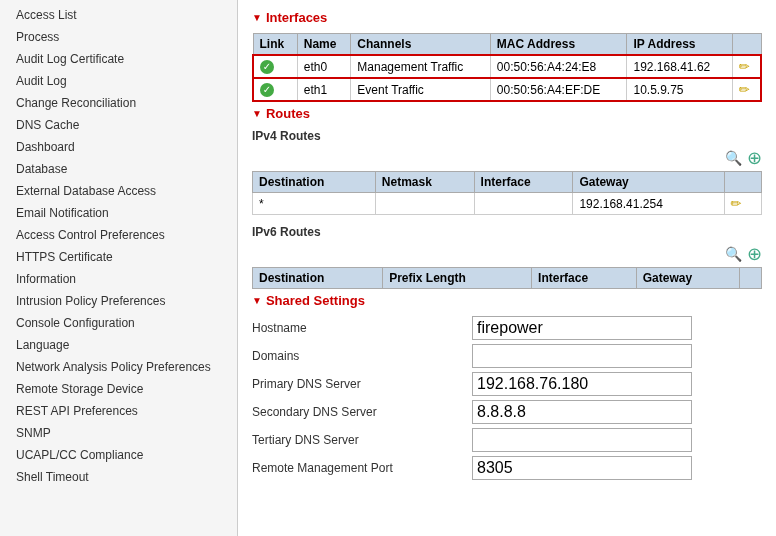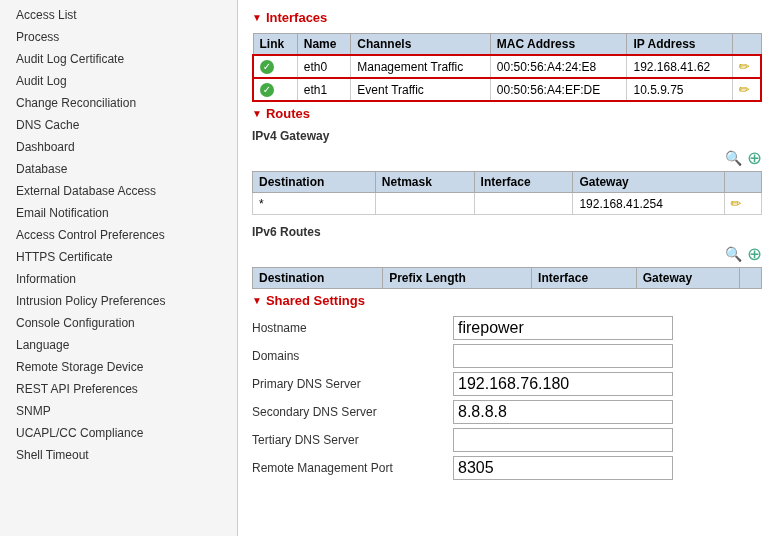--- a/index.html
+++ b/index.html
@@ -127,21 +127,21 @@
     .edit-icon {
       color: #c8a000;
       cursor: pointer;
       font-size: 13px;
     }
 
     
     .settings-grid {
       display: grid;
       grid-template-columns: 200px 1fr;
-      gap: 4px 1px;
+      gap: 4px 20px;
       margin-top: 6px;
     }
     .settings-label {
       padding: 3px 0;
       color: #333;
       display: flex;
       align-items: center;
     }
     .settings-input {
       padding: 2px 4px;
@@ -195,20 +195,23 @@
       <span>Information</span>
     </div>
     <div class="sidebar-item">
       <span>Intrusion Policy Preferences</span>
     </div>
     <div class="sidebar-item">
       <span>Console Configuration</span>
     </div>
     <div class="sidebar-item">
       <span>Language</span>
+    </div>
+    <div class="sidebar-item">
+      <span>Network Analysis Policy Preferences</span>
     </div>
     <div class="sidebar-item">
       <span>Remote Storage Device</span>
     </div>
     <div class="sidebar-item">
       <span>REST API Preferences</span>
     </div>
     <div class="sidebar-item">
       <span>SNMP</span>
     </div>
@@ -256,21 +259,21 @@
           </tr>
         </tbody>
     </table>
   </div>
 
   <div class="section">
     <div class="section-header">
       <span>Routes</span>
     </div>
 
-    <div class="sub-section-label">IPv4 Gateway</div>
+    <div class="sub-section-label">IPv4 Routes</div>
     <div class="sub-section-header-row">
       <span class="icon-btn" title="Search">🔍</span>
       <span class="icon-btn" title="Add" style="color:#4a8;font-size:18px;">⊕</span>
     </div>
     <table>
       <thead>
         <tr>
           <th>Destination</th>
           <th>Netmask</th>
           <th>Interface</th>

